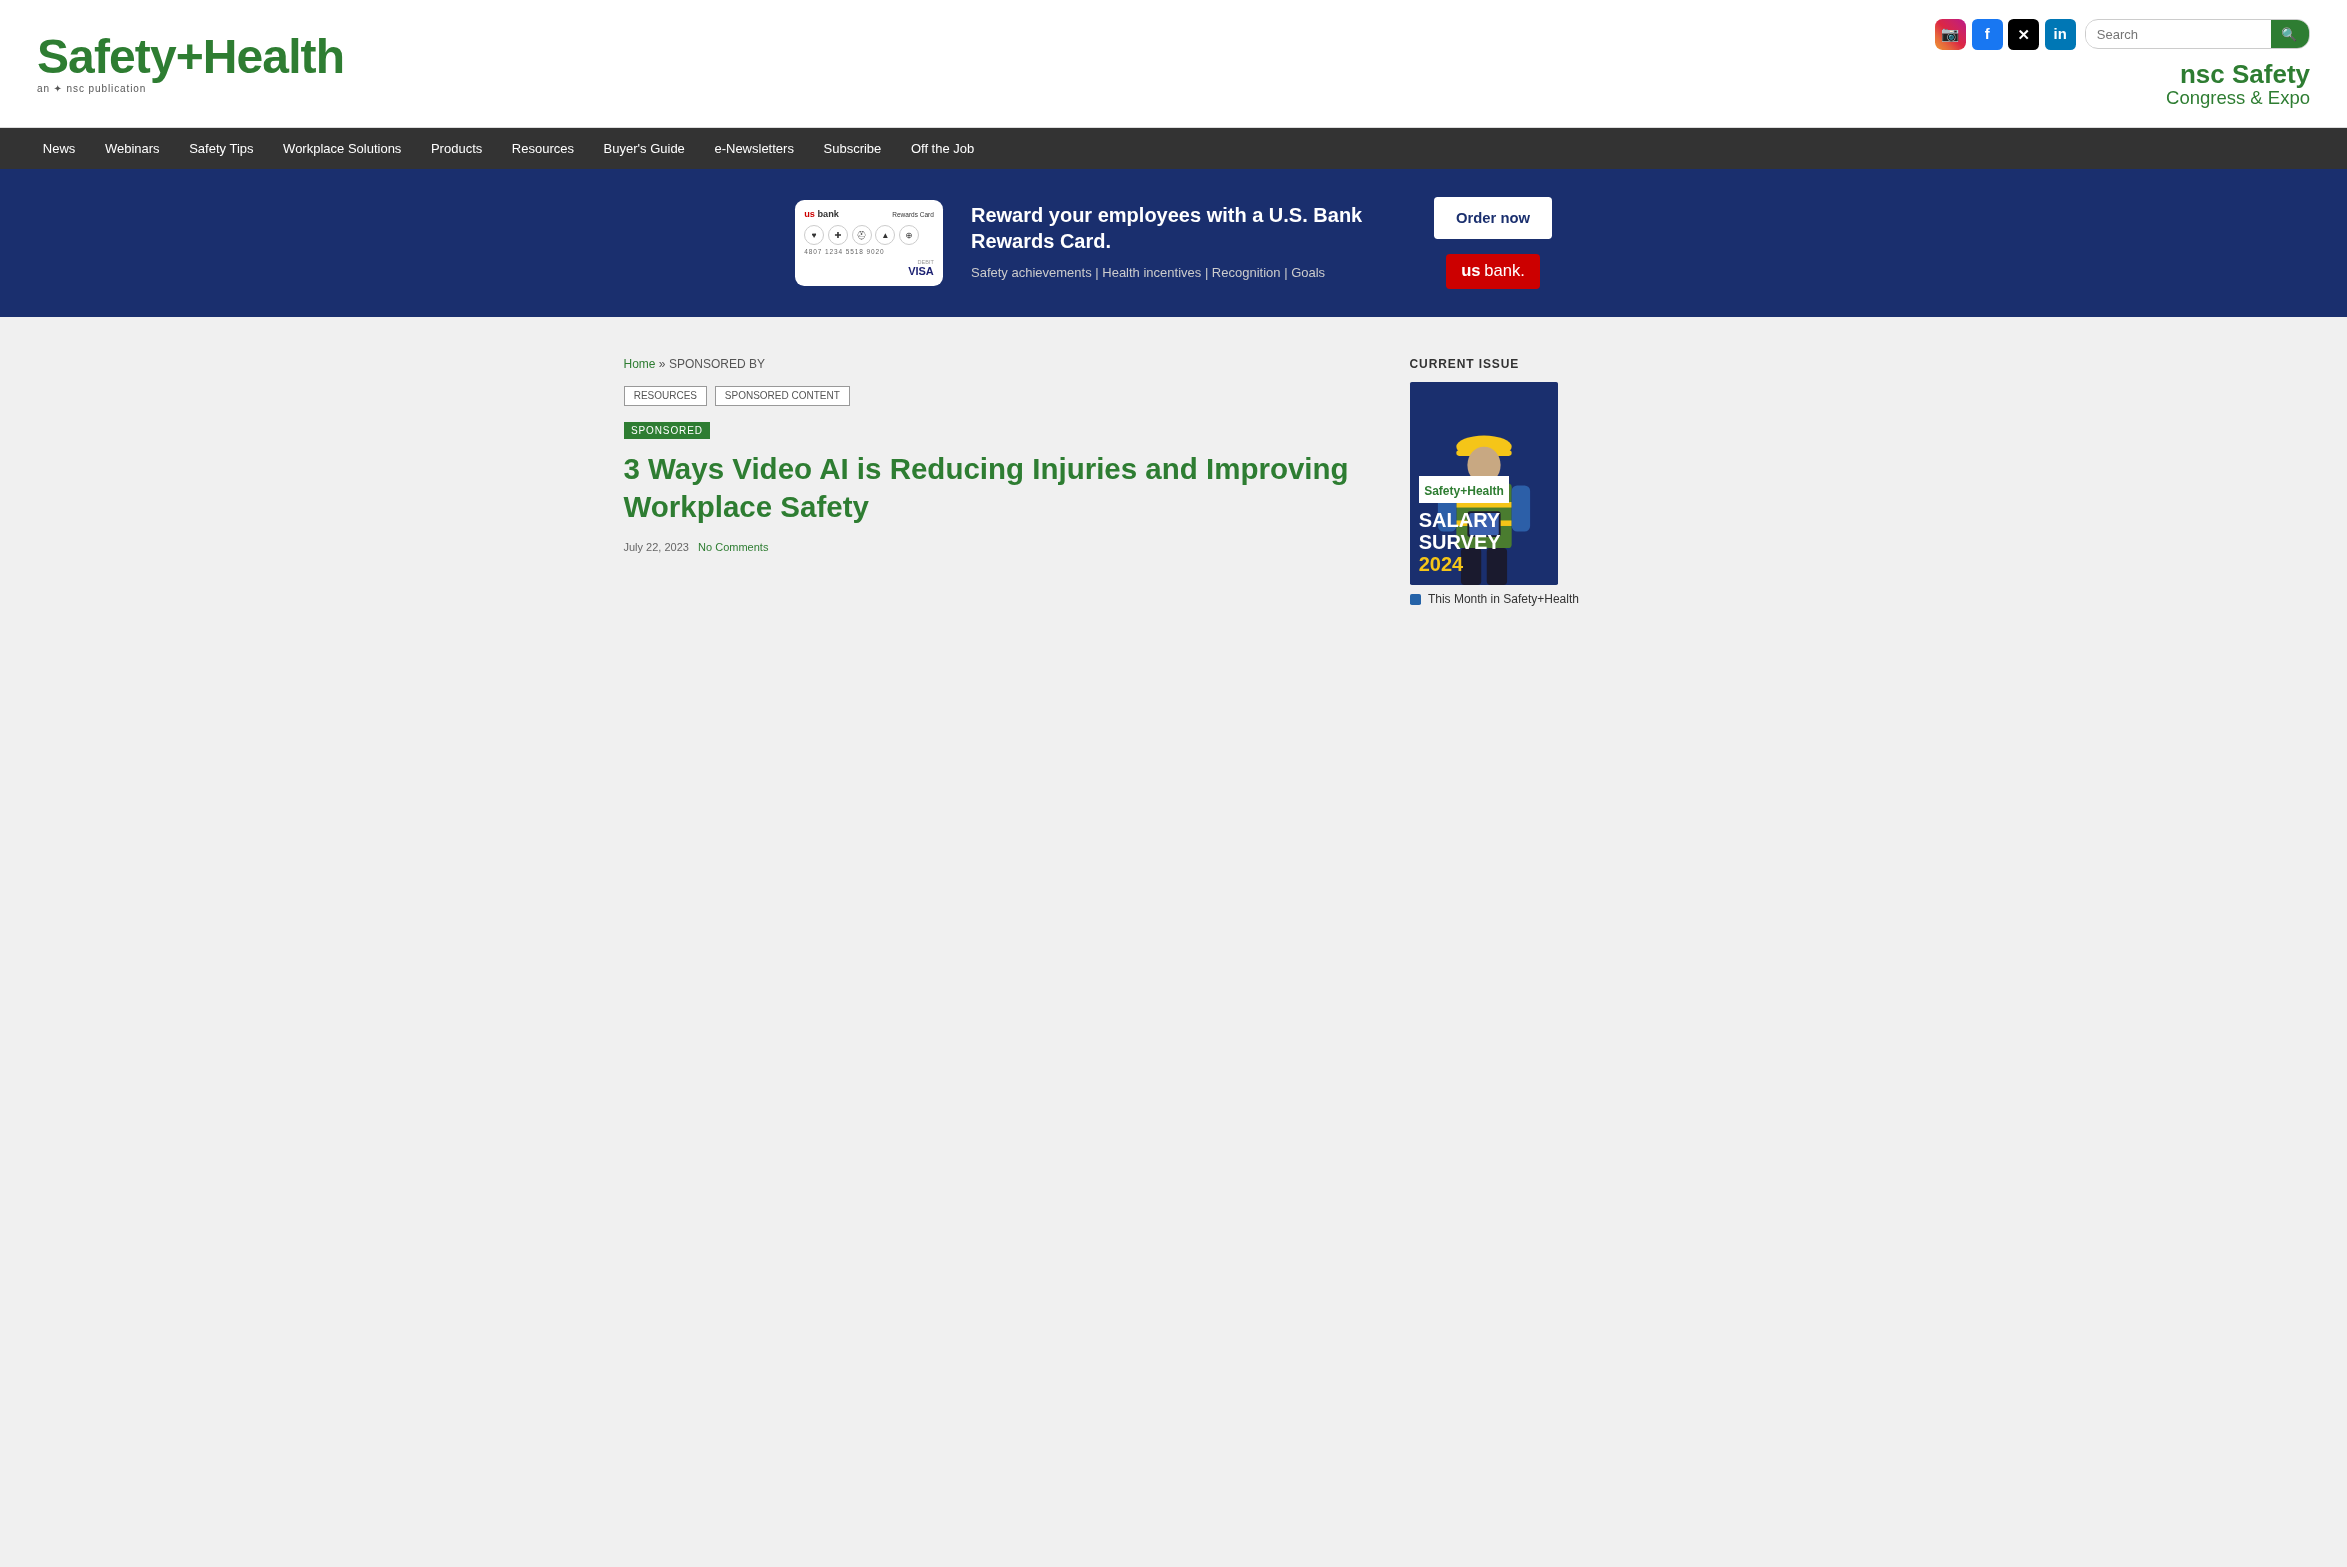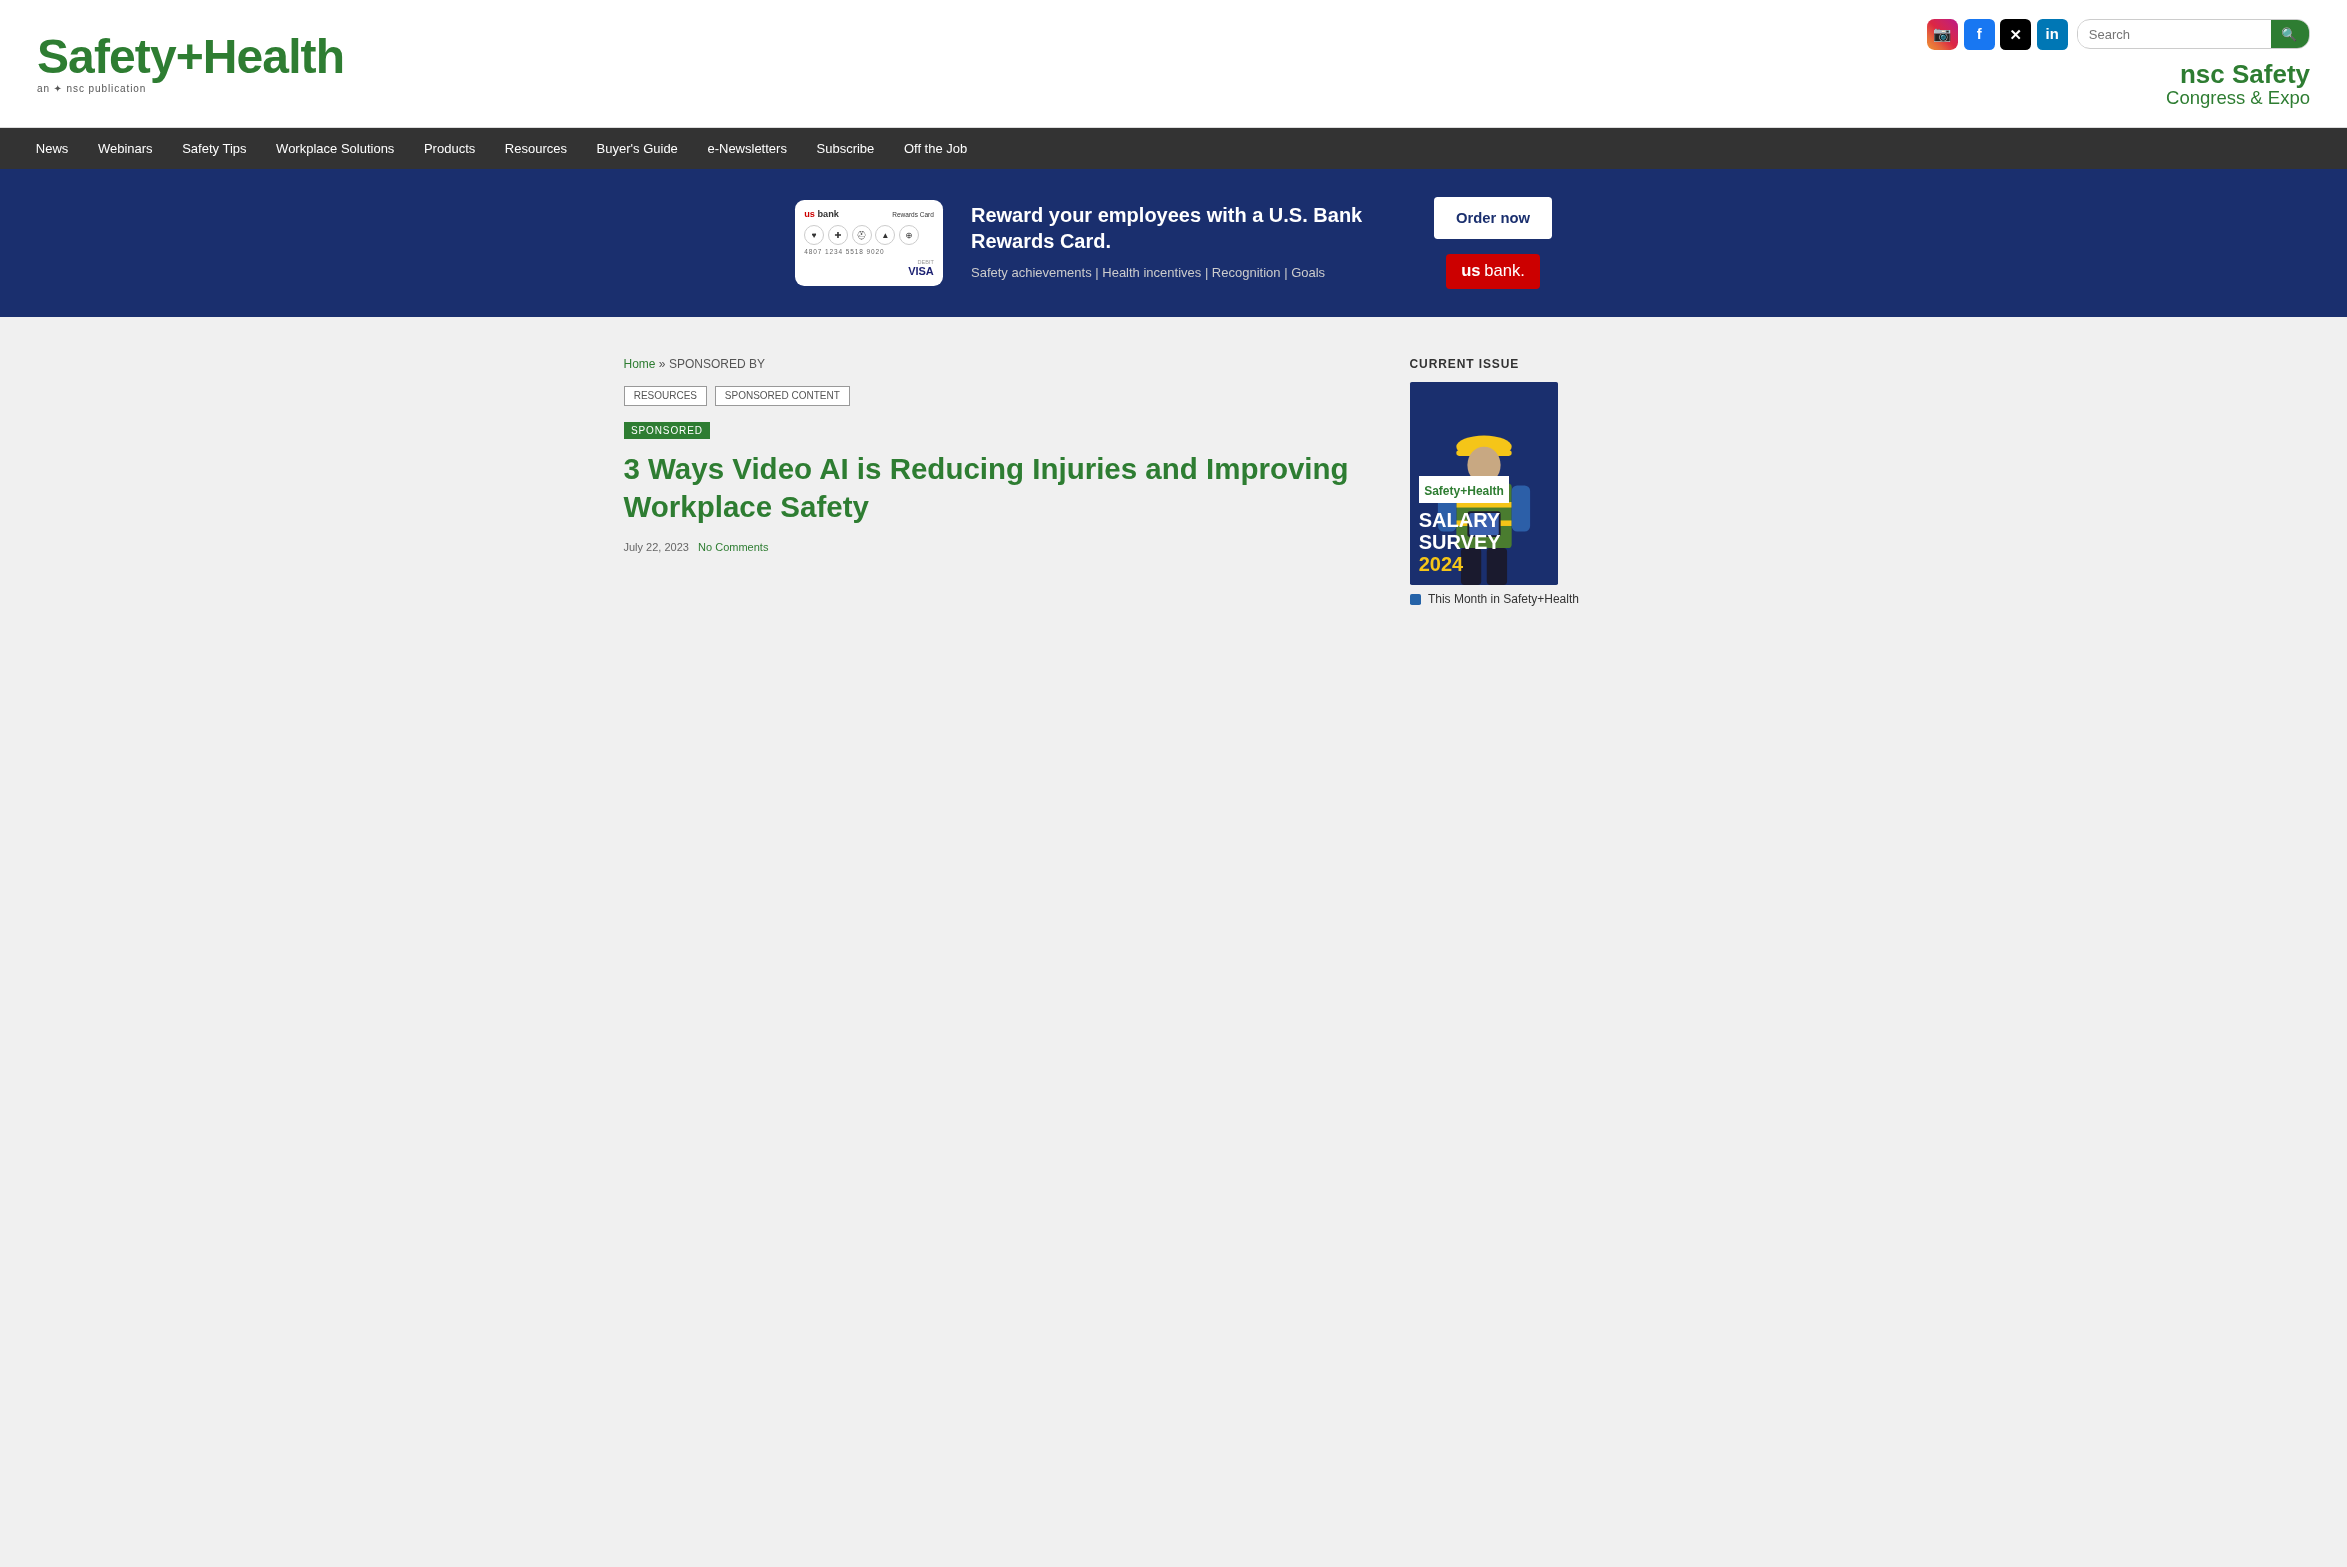--- a/index.html
+++ b/index.html
@@ -62,21 +62,20 @@
     .icon-facebook { background: #1877f2; border-radius: 5.5px; }
     .icon-x { background: #000; border-radius: 5.5px; }
     .icon-linkedin { background: #0077b5; border-radius: 5.5px; }
 
     .search-bar {
       display: flex;
       align-items: center;
       border: 0.9px solid #ccc;
       border-radius: 13px;
       overflow: hidden;
-      gap: 8px;
     }
     .search-bar input {
       padding: 5.5px 11px;
       border: none;
       outline: none;
       font-size: 13px;
       width: 185px;
     }
     .search-bar button {
       background: #2e7d32;
@@ -102,21 +101,21 @@
       font-size: 18.5px;
       color: #2e7d32;
       font-weight: 400;
     }
 
     
     .nav {
       background: #333;
       display: flex;
       align-items: center;
-      padding: 0 21px;
+      padding: 0 28px;
     }
     .nav a {
       color: #fff;
       text-decoration: none;
       padding: 13px 14.8px;
       font-size: 13px;
       white-space: nowrap;
       display: block;
     }
 

